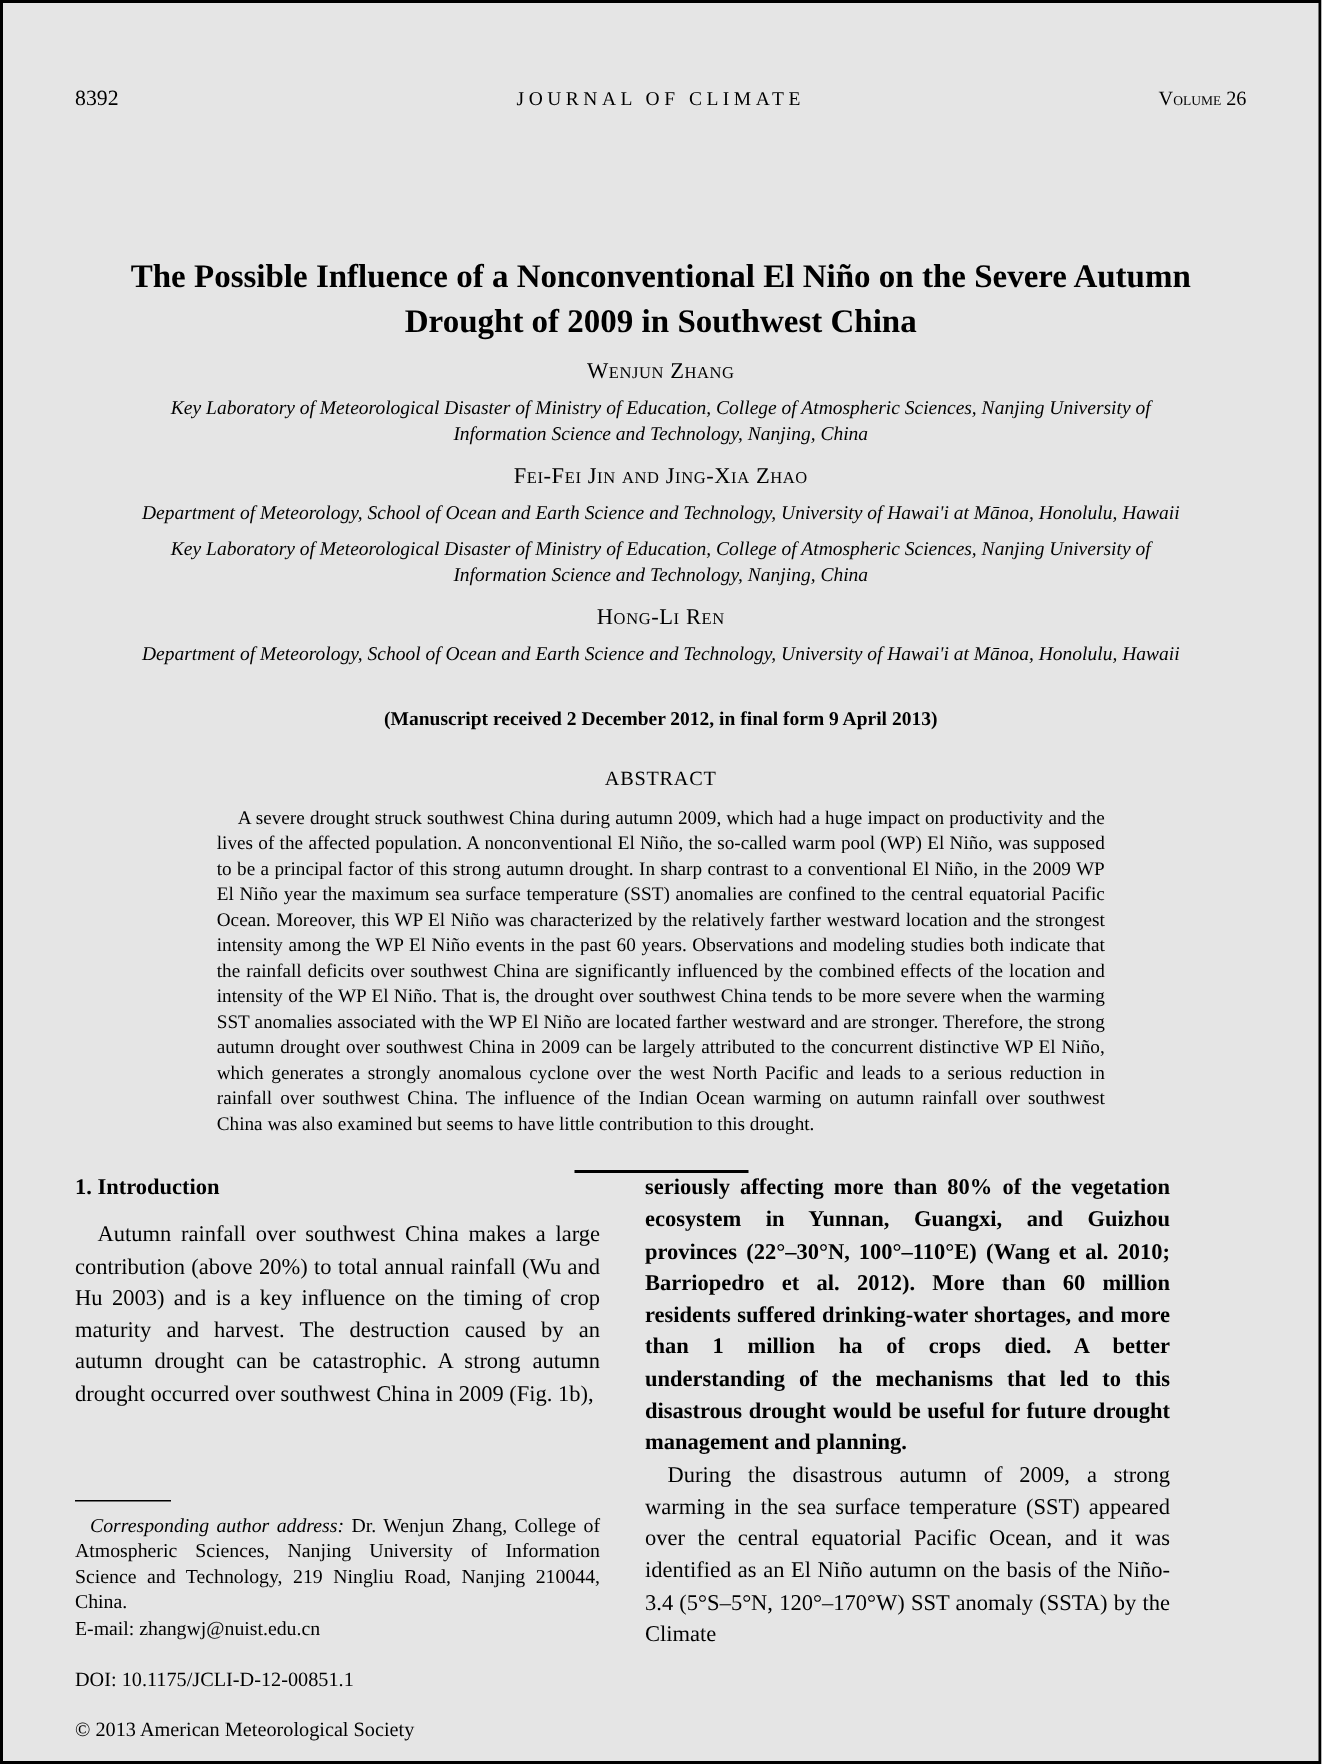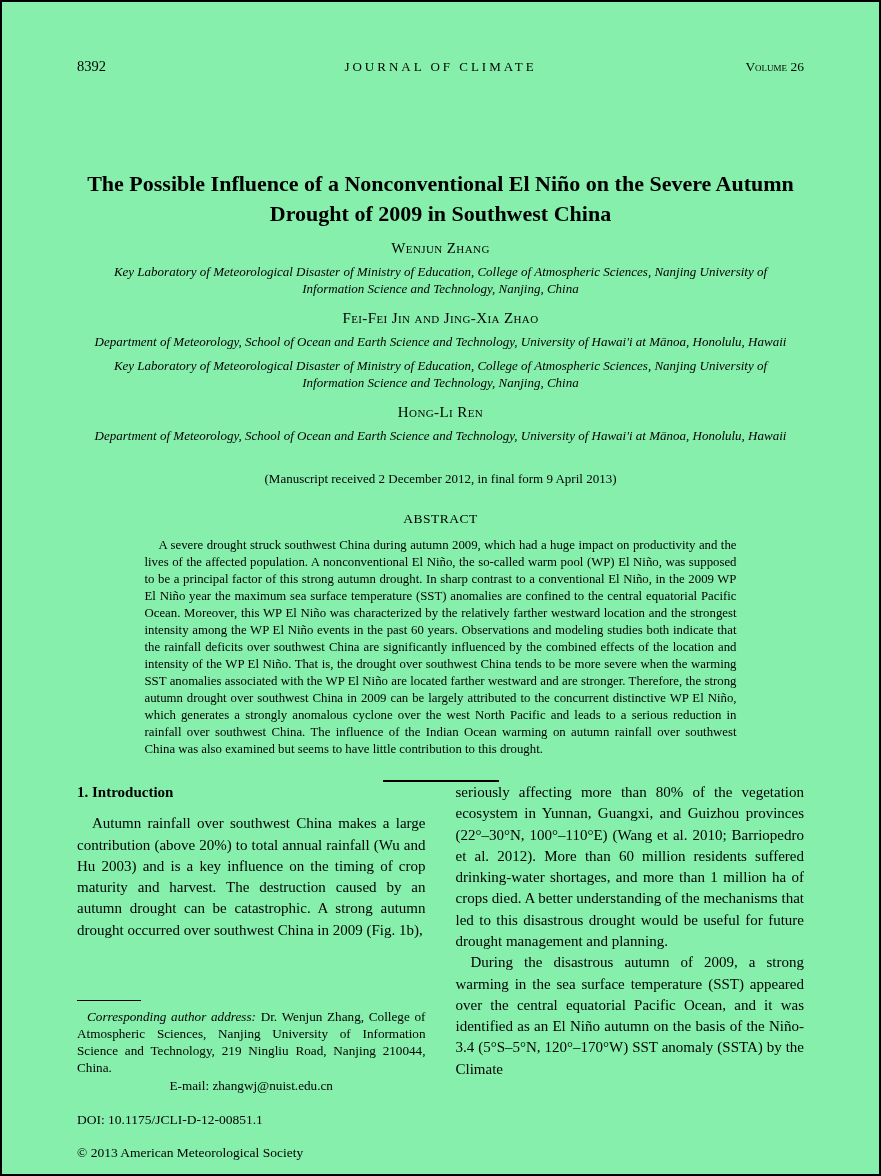--- a/index.html
+++ b/index.html
@@ -6,22 +6,22 @@
   html, body { background: #ffffff; }
   body {
     font-family: "Liberation Serif", serif;
     color: #000;
     -webkit-font-smoothing: antialiased;
   }
   .page {
     width: 881px;
     height: 1176px;
     border: 2px solid #000;
-    background: #86efac;
-    padding: 0 75px;
+    background: #e5e5e5;
+    padding: 0 48px;
     display: flex;
     flex-direction: column;
     overflow: hidden;
     margin: 0 auto;
   }
   
   .running-head {
     margin-top: 56px;
     display: grid;
     grid-template-columns: 1fr auto 1fr;
@@ -54,20 +54,21 @@
     font-style: italic;
     font-size: 13px;
     line-height: 1.3;
   }
   .affiliation.wide { max-width: none; }
 
   .manuscript-note {
     margin-top: 26px;
     text-align: center;
     font-size: 13px;
+    font-weight: bold;
   }
 
   
   .abstract-heading {
     margin-top: 24px;
     text-align: center;
     font-size: 13.5px;
     letter-spacing: 0.5px;
   }
   .abstract-body {
@@ -101,41 +102,41 @@
     line-height: 1.42;
     text-align: justify;
   }
   .section-heading {
     font-size: 15px;
     font-weight: bold;
     text-align: left;
     margin-bottom: 10px;
   }
   .body-para { text-indent: 15px; }
-  .body-para.no-indent { text-indent: 0; }
+  .body-para.no-indent { text-indent: 0; font-weight: bold; }
 
   
   .bottom-block { margin-top: auto; }
   .footnote-rule {
     width: 64px;
     height: 1px;
     background: #000;
     margin-bottom: 7px;
   }
   .footnote-text {
     font-size: 13.2px;
     line-height: 1.3;
     text-align: justify;
     text-indent: 10px;
   }
   .footnote-label { font-style: italic; }
   .footnote-email {
     font-size: 13.2px;
     line-height: 1.3;
-    text-align: center;
+    text-align: left;
   }
   .doi-line {
     margin-top: 16px;
     font-size: 13.5px;
     text-align: left;
   }
   .copyright-line {
     margin: 14px 0 12px;
     font-size: 13.5px;
     text-align: left;

